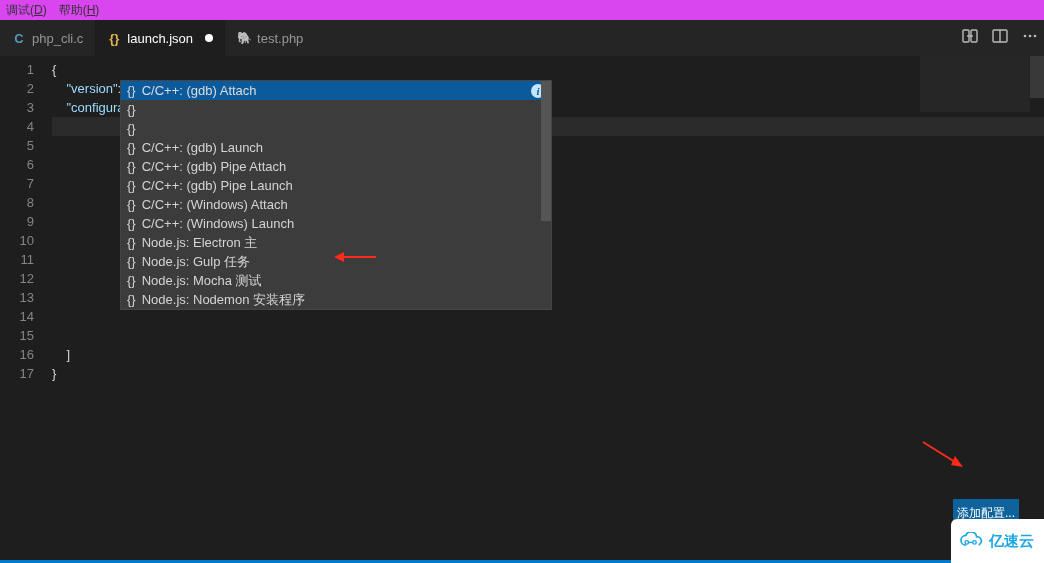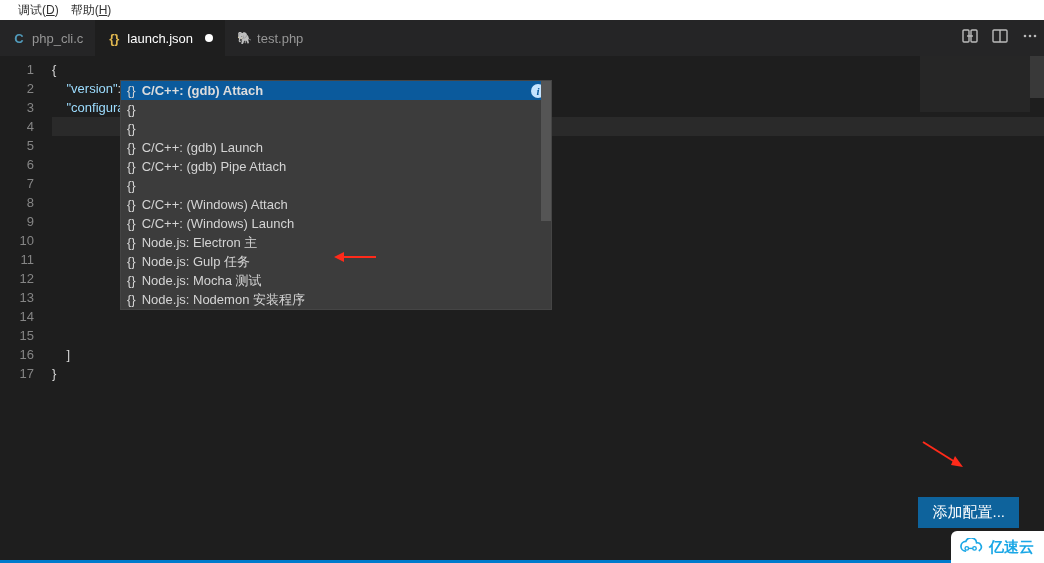--- a/index.html
+++ b/index.html
@@ -1,19 +1,19 @@
 <!DOCTYPE html>
 <html><head>
 <meta charset="utf-8">
 <style>
   * { margin:0; padding:0; box-sizing:border-box; font-family:"Segoe UI","Microsoft YaHei",sans-serif; }
   html,body { width:1044px; height:563px; background:#1e1e1e; color:#ccc; overflow:hidden; position:relative; }
 
   
-  .menubar { height:20px; background:#ffffff; color:#333; font-size:12px; display:flex; align-items:center; padding:0 18px; }
+  .menubar { height:20px; background:#d946ef; color:#333; font-size:12px; display:flex; align-items:center; padding:0 6px; }
   .menubar span { margin-right:12px; cursor:default; }
   .menubar u { text-decoration:underline; }
 
   
   .tabbar { height:36px; background:#252526; display:flex; align-items:stretch; position:relative; }
   .tab { display:flex; align-items:center; padding:0 12px; font-size:13px; color:#969696; gap:6px; cursor:pointer; }
   .tab.active { background:#1e1e1e; color:#fff; }
   .tab .ficon { width:14px; text-align:center; font-weight:bold; font-size:13px; }
   .ficon.c    { color:#519aba; font-weight:bold; }
   .ficon.json { color:#e0b74f; font-weight:bold; }
@@ -33,35 +33,35 @@
   .scrollbar { position:absolute; right:0; top:0; width:14px; bottom:0; }
   .scrollthumb { position:absolute; top:0; width:14px; height:42px; background:rgba(255,255,255,0.12); }
 
   .tk-b { color:#d4d4d4; } 
   .tk-k { color:#9cdcfe; } 
 
   
   .suggest { position:absolute; left:120px; top:80px; width:432px; background:#3c3c3c; border:1px solid #454545; font:13px/19px Consolas,"Microsoft YaHei",monospace; z-index:5; }
   .suggest .row { display:flex; align-items:center; height:19px; padding:0 6px; cursor:pointer; }
   .suggest .row.sel { background:#0b5a9c; }
-  .suggest .row.sel .txt { color:#dcdcdc;font-weight:bold; }
+  .suggest .row.sel .txt { color:#dcdcdc; }
   .suggest .ic { color:#d4d4d4; margin-right:6px; font-weight:normal; }
   .suggest .txt { color:#d4d4d4; }
   .suggest .row.sel .info { margin-left:auto; width:14px; height:14px; border-radius:50%; background:#c5e4ff; color:#0b5a9c; font:italic bold 11px/14px serif; text-align:center; }
   .suggest .sb { position:absolute; right:0; top:0; width:10px; height:140px; background:#555; }
 
   
   .arrow1 { position:absolute; left:332px; top:250px; pointer-events:none; z-index:6; }
   .arrow2 { position:absolute; right:79px; bottom:93px; pointer-events:none; z-index:6; }
 
   
-  .addbtn { position:absolute; right:25px; bottom:35px; background:#0e639c; color:#fff; font-size:15px; padding:6px 14px; border:none; cursor:pointer; z-index:4; }
-
-  
-  .corner { position:absolute; right:0; bottom:0; height:32px; padding:0 10px 0 6px; display:flex; align-items:center; gap:4px; background:#fff; color:#1aa7e6; font-weight:bold; font-size:15px; border-top-left-radius:6px; z-index:4; }
+  .addbtn { position:absolute; right:25px; bottom:35px; background:#0e639c; color:#fff; font-size:12px; padding:6px 4px; border:none; cursor:pointer; z-index:4; }
+
+  
+  .corner { position:absolute; right:0; bottom:0; height:44px; padding:0 10px 0 6px; display:flex; align-items:center; gap:4px; background:#fff; color:#1aa7e6; font-weight:bold; font-size:15px; border-top-left-radius:6px; z-index:4; }
   .corner svg { width:28px; height:18px; }
 
   .statusbar { position:absolute; left:0; right:0; bottom:0; height:3px; background:#007acc; z-index:3; }
 </style>
 </head>
 <body>
 
 <div class="menubar">
   <span>调试(<u>D</u>)</span>
   <span>帮助(<u>H</u>)</span>
@@ -161,20 +161,21 @@
     <div class="row">
       <span class="ic">{}</span>
       <span class="txt">C/C++: (gdb) Launch</span>
     </div>
     <div class="row">
       <span class="ic">{}</span>
       <span class="txt">C/C++: (gdb) Pipe Attach</span>
     </div>
     <div class="row">
       <span class="ic">{}</span>
+      <span class="txt">C/C++: (gdb) Pipe Launch</span>
     </div>
     <div class="row">
       <span class="ic">{}</span>
       <span class="txt">C/C++: (Windows) Attach</span>
     </div>
     <div class="row">
       <span class="ic">{}</span>
       <span class="txt">C/C++: (Windows) Launch</span>
     </div>
     <div class="row">

